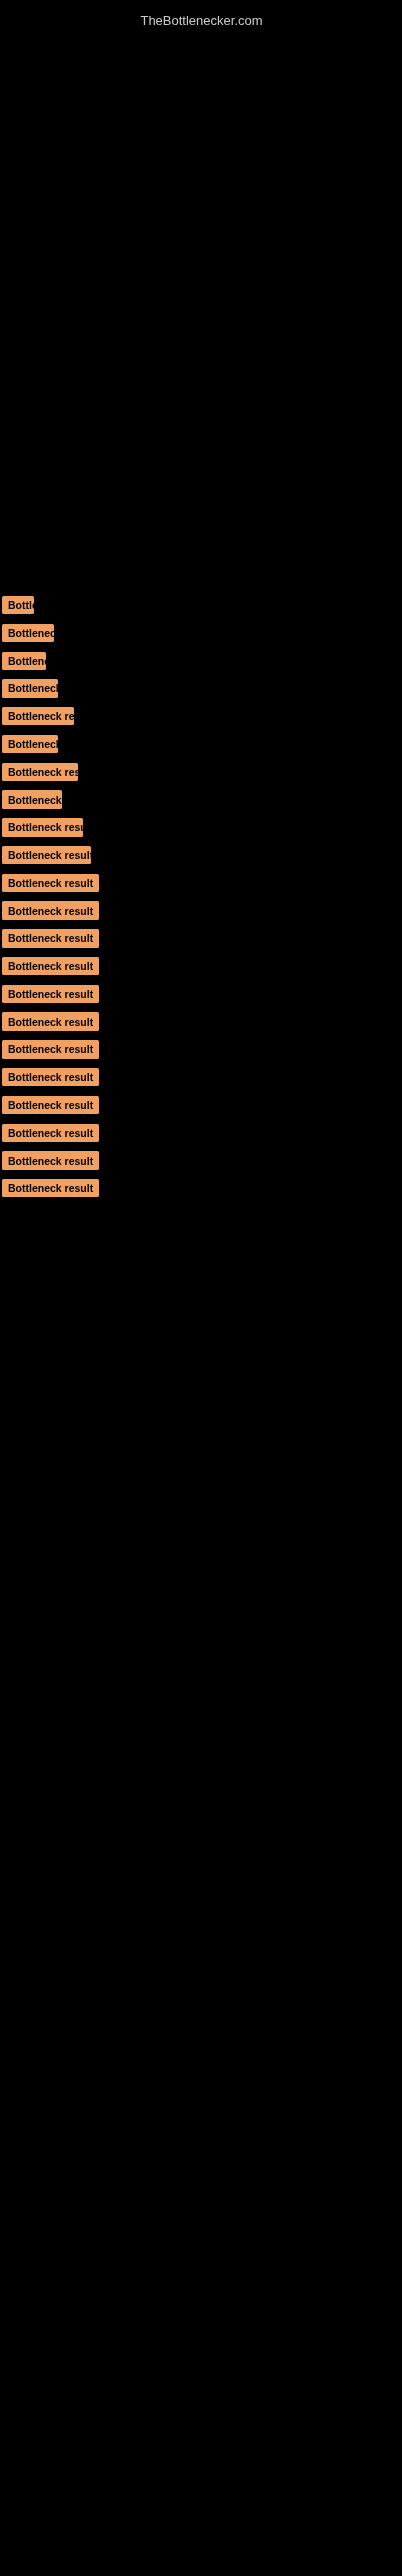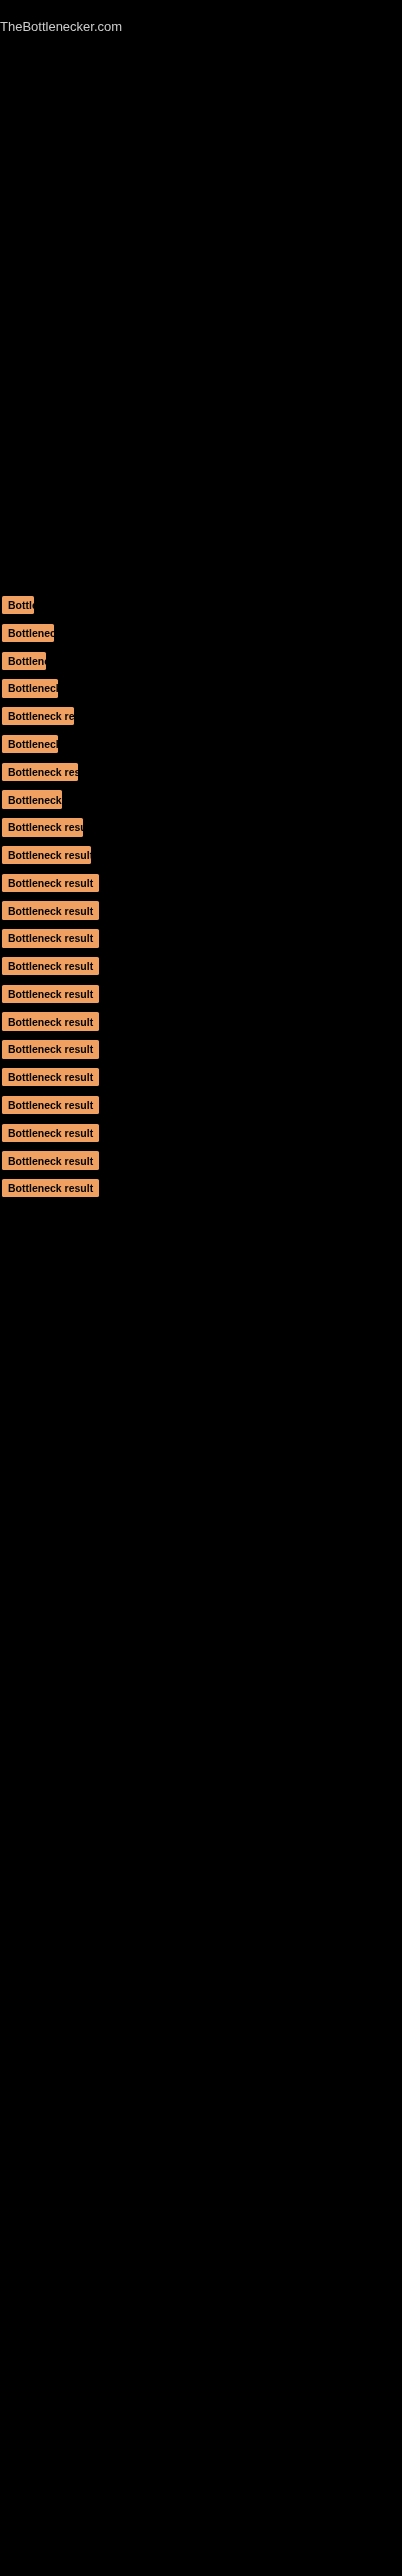--- a/index.html
+++ b/index.html
@@ -12,25 +12,25 @@
       background-color: #000000;
       width: 403px;
       min-height: 2576px;
       font-family: Arial, sans-serif;
       position: relative;
     }
 
     .site-title {
       color: #cccccc;
       font-size: 13px;
+      text-align: center;
       padding-top: 13px;
       position: absolute;
       top: 0;
       width: 100%;
-      margin-top: 6px;
     }
 
     .chart-area {
       position: absolute;
       top: 16px;
       left: 0;
       width: 403px;
       height: 564px;
     }
 

